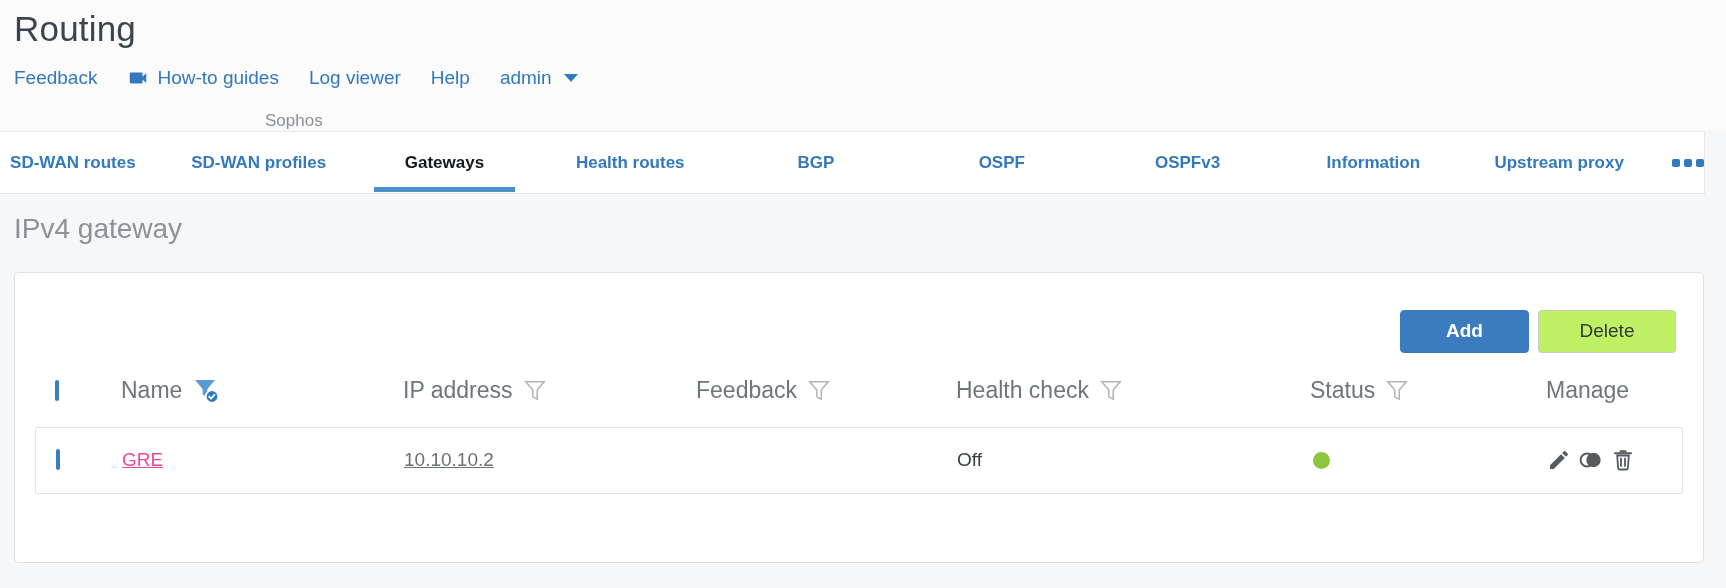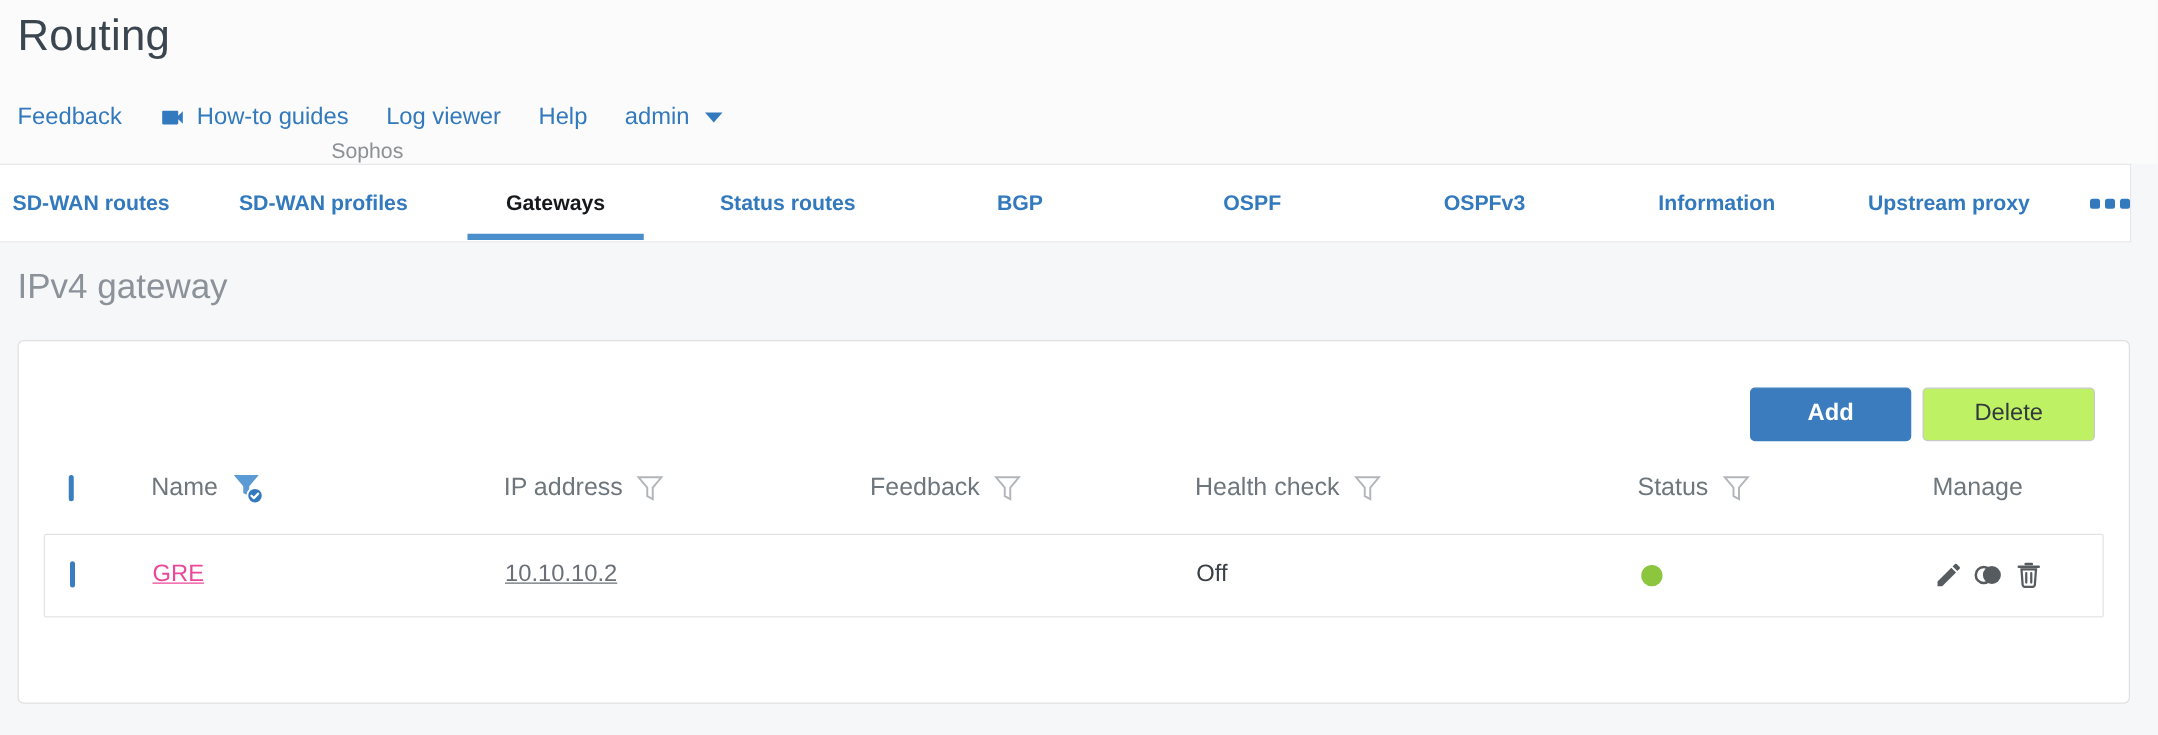--- a/index.html
+++ b/index.html
@@ -40,21 +40,21 @@
     cursor: pointer;
   }
   .caret-down {
     width: 0; height: 0;
     border-left: 7px solid transparent;
     border-right: 7px solid transparent;
     border-top: 8px solid #3279bd;
     margin-left: 4px;
     display: inline-block;
   }
-  .brand-name { color: #8c9196; font-size: 17px; margin-top: 6px; padding-right: 4px; }
+  .brand-name { color: #8c9196; font-size: 17px; margin-top: 22px; padding-right: 4px; }
 
   
   .tab-bar {
     width: 1705px;
     height: 63px;
     background: #ffffff;
     border-top: 1px solid #e7e8e9;
     border-bottom: 1px solid #e7e8e9;
     border-right: 1px solid #e7e8e9;
     display: flex;
@@ -147,21 +147,21 @@
     display: grid;
     grid-template-columns: 76px 282px 293px 260px 354px 236px 1fr;
     align-items: center;
   }
   .table-header { margin-top: 23px; height: 30px; }
   .th {
     display: flex;
     align-items: center;
     gap: 11px;
     color: #6e767d;
-    font-size: 20px;
+    font-size: 23px;
     padding-left: 10px;
   }
   .checkbox {
     width: 23px; height: 23px;
     border: 2.5px solid #3b7ebf;
     border-radius: 5px;
     background: #fff;
     margin-left: 20px;
     cursor: pointer;
   }
@@ -216,21 +216,21 @@
       </span>
     </div>
     <div class="brand-name">Sophos</div>
   </div>
 </div>
 
 <div class="tab-bar">
   <div class="tab">SD-WAN routes</div>
   <div class="tab">SD-WAN profiles</div>
   <div class="tab active">Gateways</div>
-  <div class="tab">Status routes</div>
+  <div class="tab">Health routes</div>
   <div class="tab">BGP</div>
   <div class="tab">OSPF</div>
   <div class="tab">OSPFv3</div>
   <div class="tab">Information</div>
   <div class="tab">Upstream proxy</div>
   <div class="tab-more">
     <i></i>
       <i></i>
       <i></i>
   </div>

